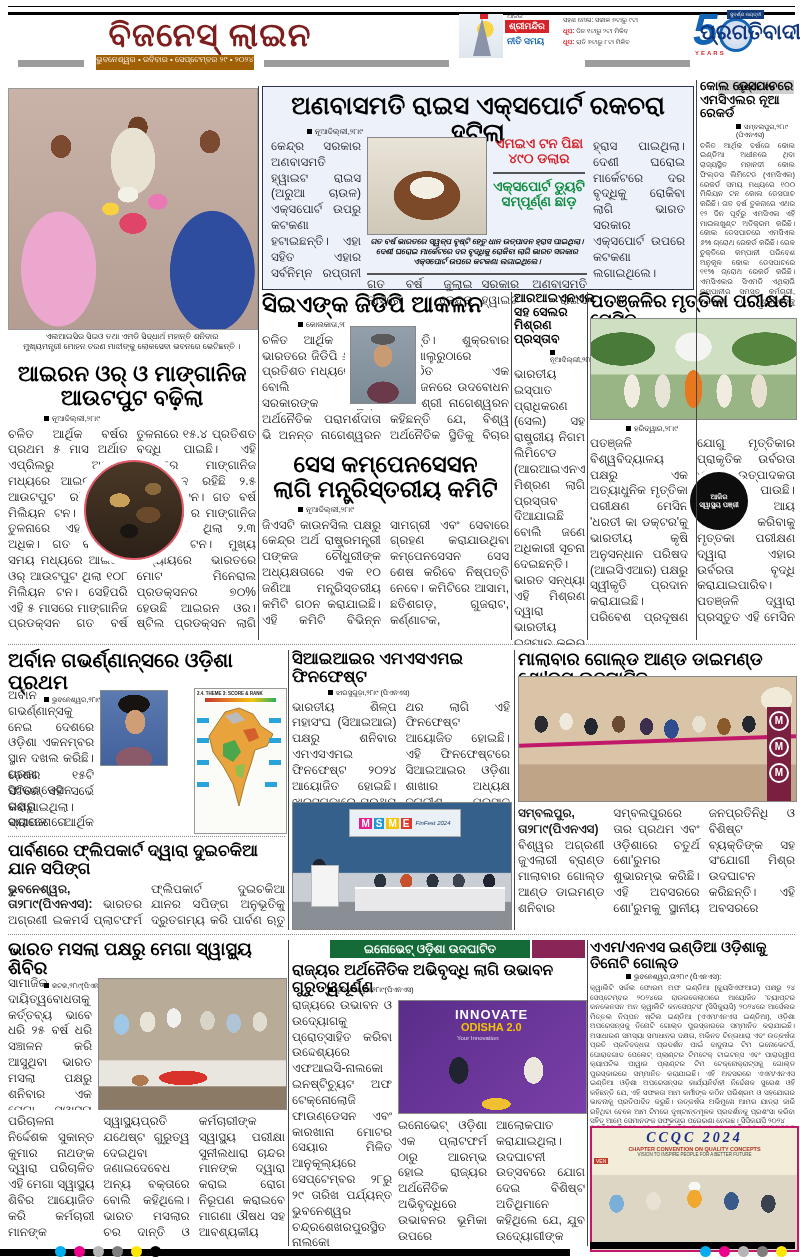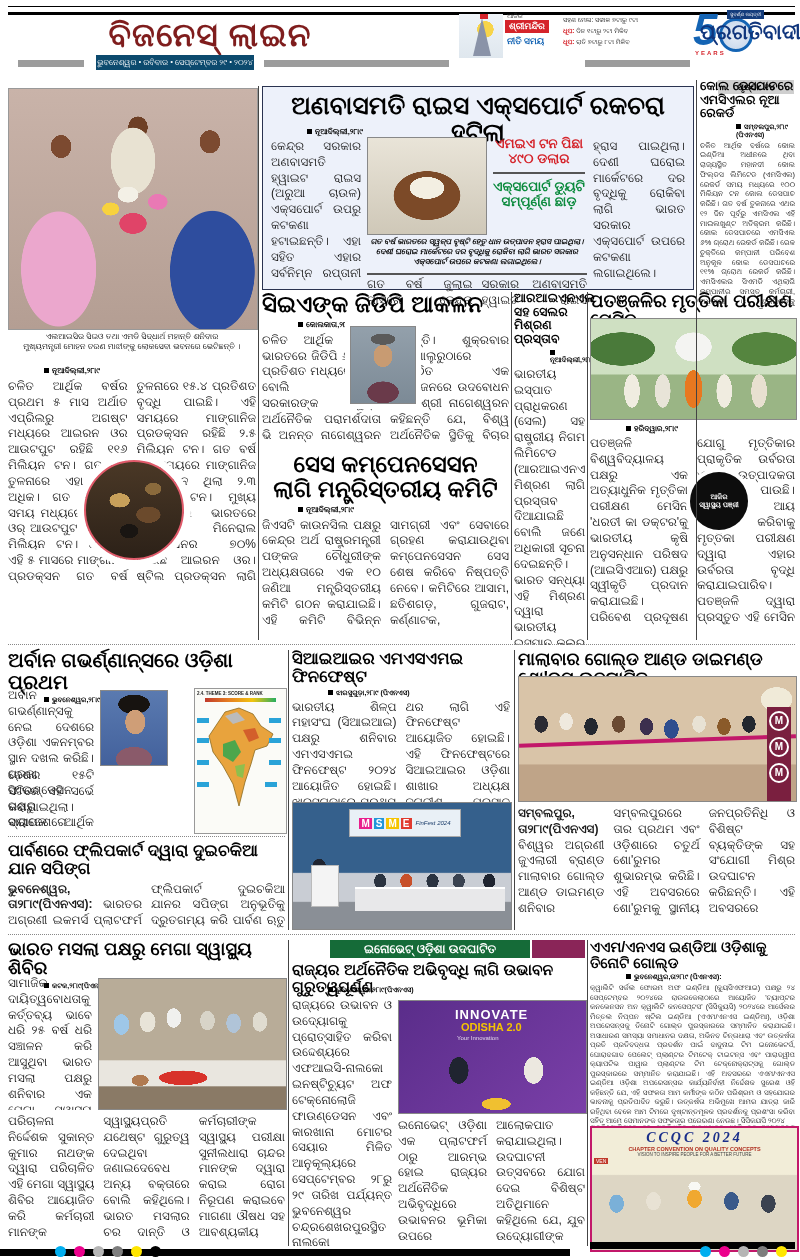--- a/index.html
+++ b/index.html
@@ -1,21 +1,21 @@
 <!DOCTYPE html>
 <html><head>
 <meta charset="utf-8">
 <style>
   html,body{margin:0;padding:0;background:#fff;}
   #page{position:relative;width:800px;height:1260px;background:#fff;overflow:hidden;
         font-family:"Liberation Sans","DejaVu Sans",sans-serif;color:#111;}
   .abs{position:absolute;}
   .hl{font-weight:bold;color:#000;line-height:1.08;}
   .body-txt{font-size:12px;line-height:1.32;text-align:justify;color:#1a1a1a;}
-  .byline{font-size:7.6px;font-weight:bold;color:#000;padding-left:36px;}
+  .byline{font-size:7.6px;font-weight:normal;color:#000;padding-left:36px;}
   .byline .sq{display:inline-block;width:5px;height:5px;background:#000;margin-right:3px;}
   .cols2{column-count:2;column-gap:9px;}
   .cols3{column-count:3;column-gap:9px;}
   .vrule{position:absolute;width:1px;background:#444;}
   .hdot{position:absolute;border-top:1px dotted #888;height:0;}
   .caption{font-size:8px;line-height:1.3;text-align:center;color:#000;}
   .ph{position:absolute;overflow:hidden;}
   .dot{width:11px;height:11px;border-radius:50%;display:inline-block;margin-right:8px;}
   .kicker{background:#156b38;color:#fff;font-weight:bold;font-size:12px;
           display:flex;align-items:center;justify-content:center;}
@@ -28,21 +28,21 @@
 </head>
 <body>
 
 <div id="page">
 
   <div class="abs" style="left:8px;top:6px;width:787px;height:5px;border-top:1.5px solid #000;border-bottom:3px solid #000;"></div>
 
   <div class="abs" style="left:0;top:12px;width:800px;height:70px;">
     <div class="abs" style="left:60px;top:4px;width:300px;text-align:center;font-size:33px;font-weight:bold;color:#7f1d1d;letter-spacing:1px;">ବିଜନେସ୍ ଲାଇନ</div>
     <div class="abs" style="left:18px;top:48px;width:66px;height:7px;background:#9c9c9c;"></div>
-    <div class="abs" style="left:96px;top:43px;width:158px;height:15px;background:#0c4a6e;color:#fff;font-size:8px;display:flex;align-items:center;justify-content:center;font-family:Liberation Serif, serif;">
+    <div class="abs" style="left:96px;top:43px;width:158px;height:15px;background:#a16207;color:#fff;font-size:8px;display:flex;justify-content:center;">
       <span>ଭୁବନେଶ୍ୱର • ରବିବାର • ସେପ୍ଟେମ୍ବର ୨୯ • ୨୦୨୪</span>
     </div>
     <div class="abs" style="left:264px;top:48px;width:185px;height:7px;background:#9c9c9c;"></div>
     <div class="abs" style="left:585px;top:48px;width:105px;height:7px;background:#9c9c9c;"></div>
 
     <div class="abs" style="left:455px;top:0px;width:230px;height:46px;">
       <div class="abs" style="left:4px;top:2px;width:44px;height:44px;background:radial-gradient(18px 18px at 60% 35%, #f7d44a 0 45%, transparent 46%), linear-gradient(#eef3f8,#dfe7ee);">
         <div class="abs" style="left:14px;top:4px;width:0;height:0;border-left:9px solid transparent;border-right:9px solid transparent;border-bottom:38px solid #8a93a8;"></div>
         <div class="abs" style="left:21px;top:0px;width:8px;height:5px;background:#d5232a;"></div>
       </div>
@@ -80,20 +80,24 @@
         radial-gradient(17px 19px at 21% 24%, #7c4a30 0 60%, transparent 61%),
         radial-gradient(16px 18px at 52% 16%, #6e4026 0 60%, transparent 61%),
         radial-gradient(17px 19px at 81% 22%, #7c4a30 0 60%, transparent 61%),
         linear-gradient(#c9b3a9,#b49e93);"></div>
   <div class="abs caption" style="left:8px;top:332px;width:248px;">
     <div>ଏଲଆଇସିର ସିଇଓ ତଥା ଏମଡି ସିଦ୍ଧାର୍ଥ ମହାନ୍ତି ଶନିବାର</div>
     <div>ମୁଖ୍ୟମନ୍ତ୍ରୀ ମୋହନ ଚରଣ ମାଝୀଙ୍କୁ ଲୋକସେବା ଭବନରେ ଭେଟିଛନ୍ତି ।</div>
   </div>
 
   <div class="abs" style="left:8px;top:362px;width:248px;height:278px;">
+    <div class="hl ctr" style="font-size:22px;">
+      <div>ଆଇରନ ଓର୍ ଓ ମାଙ୍ଗାନିଜ</div>
+      <div>ଆଉଟପୁଟ ବଢ଼ିଲା</div>
+    </div>
     <div class="byline" style="margin-top:4px;"><span class="sq"></span><span>ନୂଆଦିଲ୍ଲୀ,୨୮ା୯</span></div>
     <div class="body-txt cols2" style="margin-top:3px;height:208px;overflow:hidden;">ଚଳିତ ଆର୍ଥିକ ବର୍ଷର ପ୍ରଥମ ୫ ମାସ ଅର୍ଥାତ ଏପ୍ରିଲରୁ ଅଗଷ୍ଟ ମଧ୍ୟରେ ଆଇରନ ଓର ଆଉଟପୁଟ ରହିଛି ୧୧୬ ମିଲିୟନ ଟନ। ଗତ ବର୍ଷ ତୁଳନାରେ ଏହା ୭.୪% ଅଧିକ। ଗତ ବର୍ଷ ଏହି ସମୟ ମଧ୍ୟରେ ଆଇରନ ଓର୍ ଆଉଟପୁଟ ଥିଲା ୧୦୮ ମିଲିୟନ ଟନ। ସେହିପରି ଏହି ୫ ମାସରେ ମାଙ୍ଗାନିଜ ପ୍ରଡକ୍ସନ ଗତ ବର୍ଷ ତୁଳନାରେ ୧୫.୪ ପ୍ରତିଶତ ବୃଦ୍ଧି ପାଇଛି। ଏହି ସମୟରେ ମାଙ୍ଗାନିଜ ପ୍ରଡକ୍ସନ ରହିଛି ୨.୫ ମିଲିୟନ ଟନ। ଗତ ବର୍ଷ ଏହି ସମୟରେ ମାଙ୍ଗାନିଜ ପ୍ରଡକ୍ସନ ଥିଲା ୨.୩ ମିଲିୟନ ଟନ। ମୁଖ୍ୟ ଅଧ୍ୟାୟରେ ଭାରତରେ ମୋଟ ମିନେରାଲ ପ୍ରଡକ୍ସନର ୭୦% ହେଉଛି ଆଇରନ ଓର। ଷ୍ଟିଲ ପ୍ରଡକ୍ସନ ଲାଗି ଆଇରନ ଓର୍ ଏବଂ ମାଙ୍ଗାନିଜ ପ୍ରମୁଖ କଞ୍ଚାମାଲ। ଏହି ୫ ମାସରେ ନନ-ଫେରସ ମେଟାଲ ବିଶେଷ ଭାବେ ଆଲୁମିନିୟମ ପ୍ରଡକ୍ସନ ୧୭.୪୯ ଲକ୍ଷ ଟନକୁ ବୃଦ୍ଧି ପାଇଛି। ଗତ ବର୍ଷ ଏହି ସମୟରେ ଆଲୁମିନିୟମ ପ୍ରଡକ୍ସନ ଥିଲା ୧୭.୨୭ ଲକ୍ଷ ଟନ। ଏହି ସମୟରେ ରିଫାଇନଡ କପର ପ୍ରଡକ୍ସନ ୫.୮ ପ୍ରତିଶତ ବୃଦ୍ଧି ପାଇଛି। ଗତ ବର୍ଷ ଏହି ସମୟରେ କପର ପ୍ରଡକ୍ସନ ୨.୯୧ ଲକ୍ଷ ଟନ ଥିବା ବେଳେ ଚଳିତ ବର୍ଷ ଏପ୍ରିଲରୁ ଅଗଷ୍ଟ ମଧ୍ୟରେ ଏହା ୩.୦୭ ଲକ୍ଷ ଟନକୁ ବୃଦ୍ଧି ପାଇଛି। ଉଲ୍ଲେଖଯୋଗ୍ୟ ଯେ, ବିଶ୍ୱରେ ଭାରତ ହେଉଛି ଦ୍ୱିତୀୟ ସର୍ବବୃହତ ଆଲୁମିନିୟମ ପ୍ରଡ୍ୟୁସର। ଏନର୍ଜି, ଇନଫ୍ରାଷ୍ଟ୍ରକଚର, ଅଟୋମୋବାଇଲ ଏବଂ ମେସିନାରୀ ପ୍ରଭୃତିରେ ଆଲୁମିନିୟମ ଏବଂ କପର ନିହାତି ଜରୁରୀ ସାମଗ୍ରୀ।</div>
     <div class="ph" style="left:76px;top:98px;width:96px;height:96px;border-radius:50%;border:2.5px solid #e05a6a;box-shadow:0 0 0 7px #fff;
          background:
           radial-gradient(20px 14px at 35% 40%, #c8a05a 0 50%, transparent 51%),
           radial-gradient(24px 16px at 65% 55%, #6b4a2c 0 50%, transparent 51%),
           radial-gradient(18px 14px at 45% 72%, #191512 0 50%, transparent 51%),
           radial-gradient(16px 12px at 70% 28%, #8a6a3c 0 50%, transparent 51%),
           linear-gradient(#4a3826,#2c2118);"></div>
   </div>

